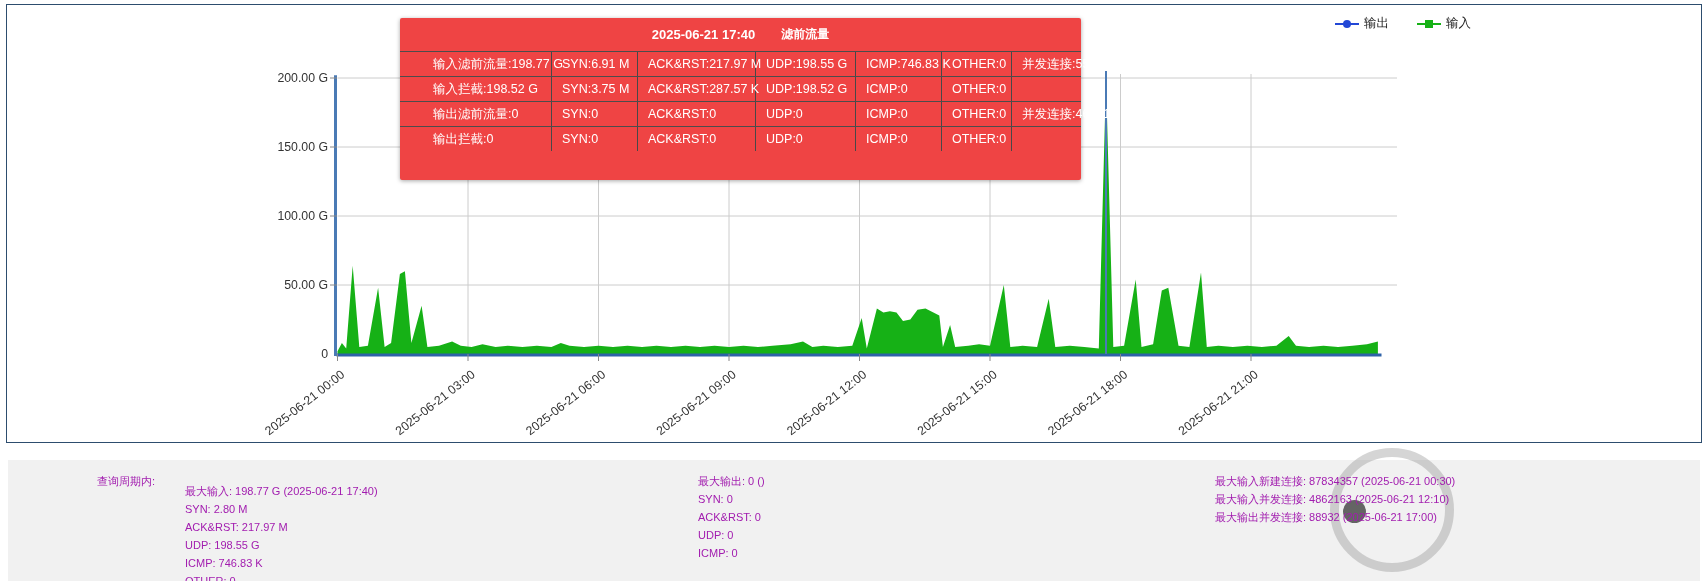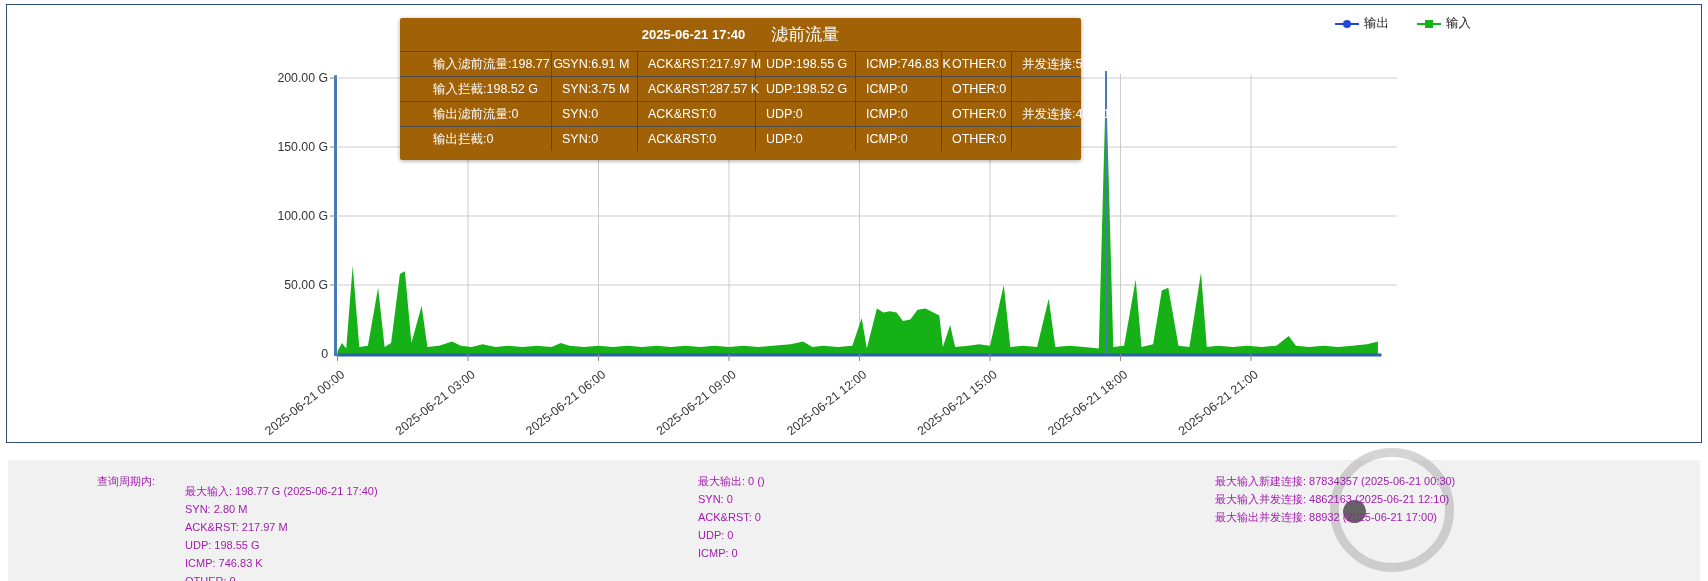--- a/index.html
+++ b/index.html
@@ -15,26 +15,26 @@
   
   .legend { position:absolute; left:1328px; top:10px; display:flex; gap:28px; z-index:6; }
   .legend-item { display:flex; align-items:center; gap:5px; cursor:pointer; }
   .legend-marker { position:relative; width:24px; height:10px; }
   .legend-marker .line { position:absolute; left:0; right:0; top:4px; height:2px; }
   .legend-marker .dot  { position:absolute; left:8px; top:1px; width:8px; height:8px; border-radius:50%; }
   .legend-marker .sq   { position:absolute; left:8px; top:1px; width:8px; height:8px; }
   .legend-label { font-size:12.5px; color:#222222; }
 
   
-  .tooltip { position:absolute; left:393px; top:13px; width:681px; height:142px;
-    background:#a16207; color:#ffffff; z-index:5; border-radius:2px;
+  .tooltip { position:absolute; left:393px; top:13px; width:681px; height:162px;
+    background:#ef4444; color:#ffffff; z-index:5; border-radius:2px;
     box-shadow:0 1px 4px rgba(0,0,0,.35); }
   .tt-title-row { height:33px; display:flex; align-items:center; justify-content:center; gap:26px; }
   .tt-datetime { font-size:13px; font-weight:bold; }
-  .tt-name { font-size:17px; font-weight:normal; }
+  .tt-name { font-size:12px; font-weight:bold; }
   .tt-table { width:100%; }
   .tt-row { display:grid; grid-template-columns:152px 86px 118px 100px 86px 70px auto;
     height:25px; align-items:center; border-top:1px solid #4c4c4c; }
   .tt-cell { font-size:12.5px; white-space:nowrap; padding-left:10px; height:100%;
     display:flex; align-items:center; border-right:1px solid #484848; }
   .tt-cell:first-child { padding-left:33px; }
   .tt-cell:last-child { border-right:none; }
 
   
   .summary { position:absolute; left:8px; top:460px; width:1692px; height:121px; background:#f1f1f1; }

